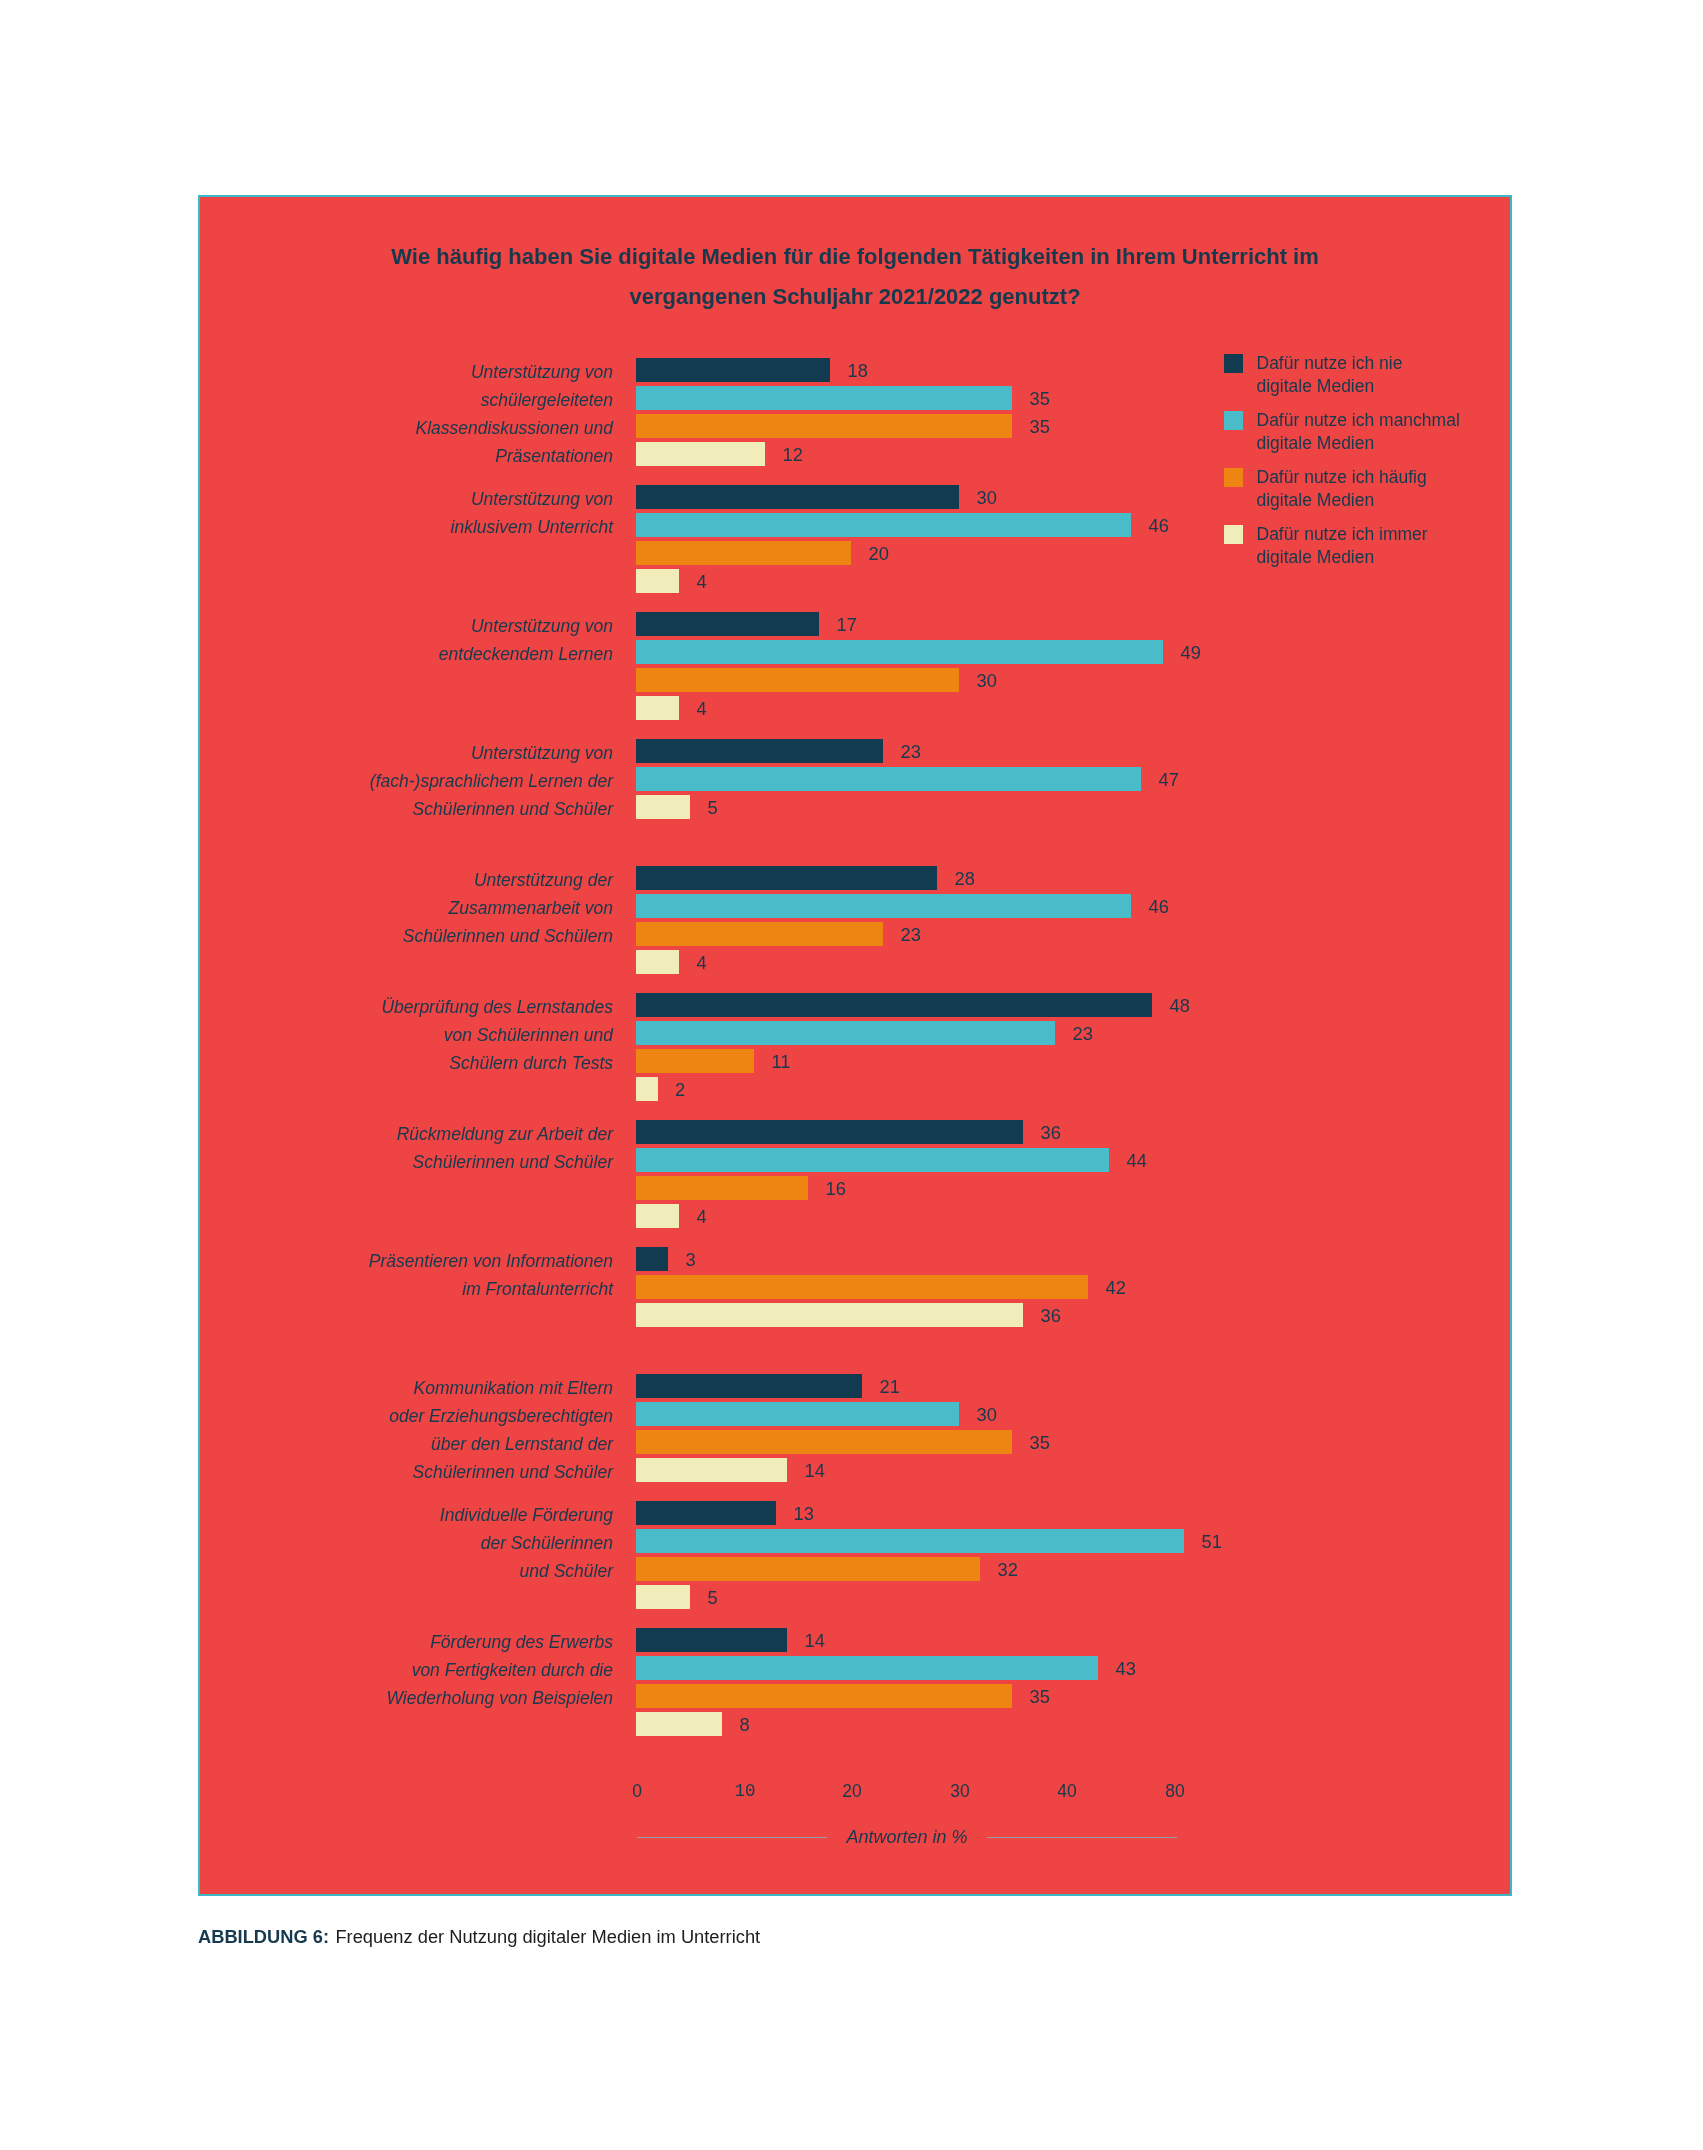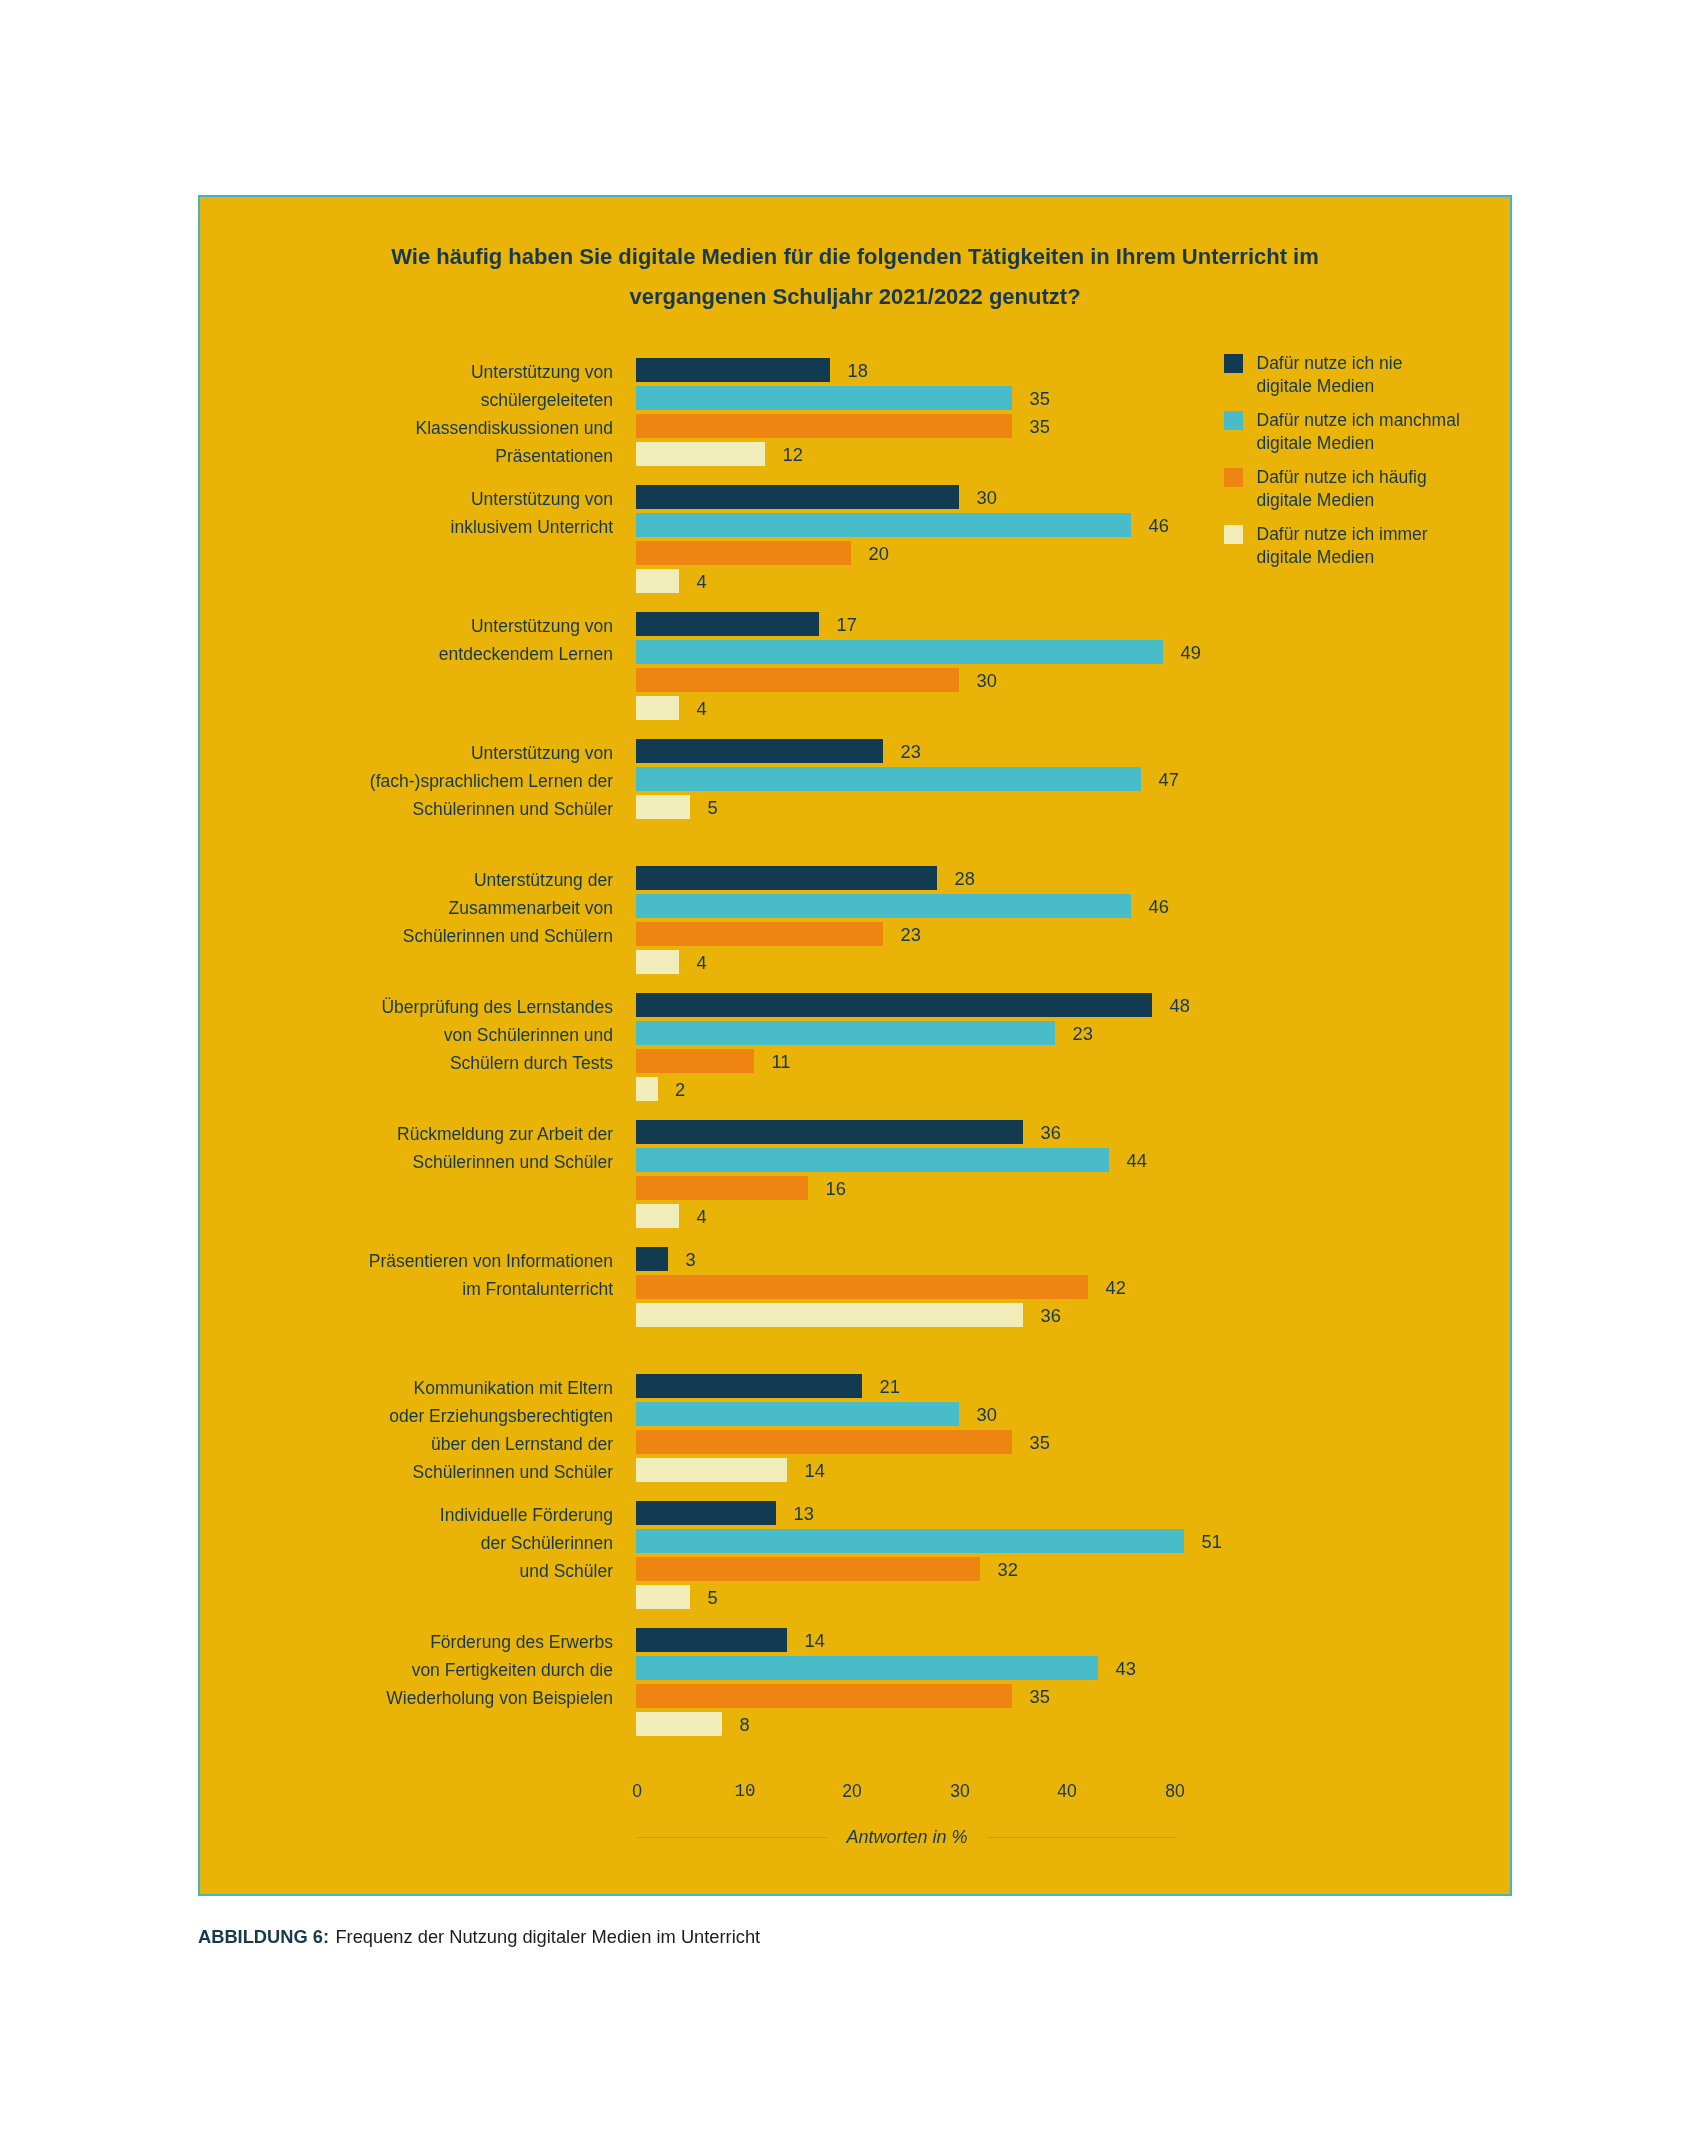--- a/index.html
+++ b/index.html
@@ -12,21 +12,21 @@
     color: #16394e;
   }
   .chart-box {
     position: absolute;
     left: 198px;
     top: 195px;
     width: 1314px;
     height: 1701px;
     box-sizing: border-box;
     border: 2.4px solid #3fb6c6;
-    background: #eab308;
+    background: #ef4444;
   }
   .chart-title {
     position: absolute;
     top: 40px;
     left: 0;
     right: 0;
     text-align: center;
     font-size: 22px;
     font-weight: bold;
     line-height: 40px;
@@ -69,20 +69,21 @@
   .group-label {
     width: 413px;
     padding-right: 23px;
     flex: 0 0 413px;
     text-align: right;
     font-size: 17.5px;
     line-height: 28px;
     padding-top: 0px;
     white-space: pre-line;
     color: #16394e;
+    font-style: italic;
   }
   .bars { flex: 1; }
   .bar-row {
     height: 24px;
     margin-bottom: 4px;
     display: flex;
     align-items: flex-end;
   }
   .bar { height: 24px; flex: 0 0 auto; }
   .bar-value {

